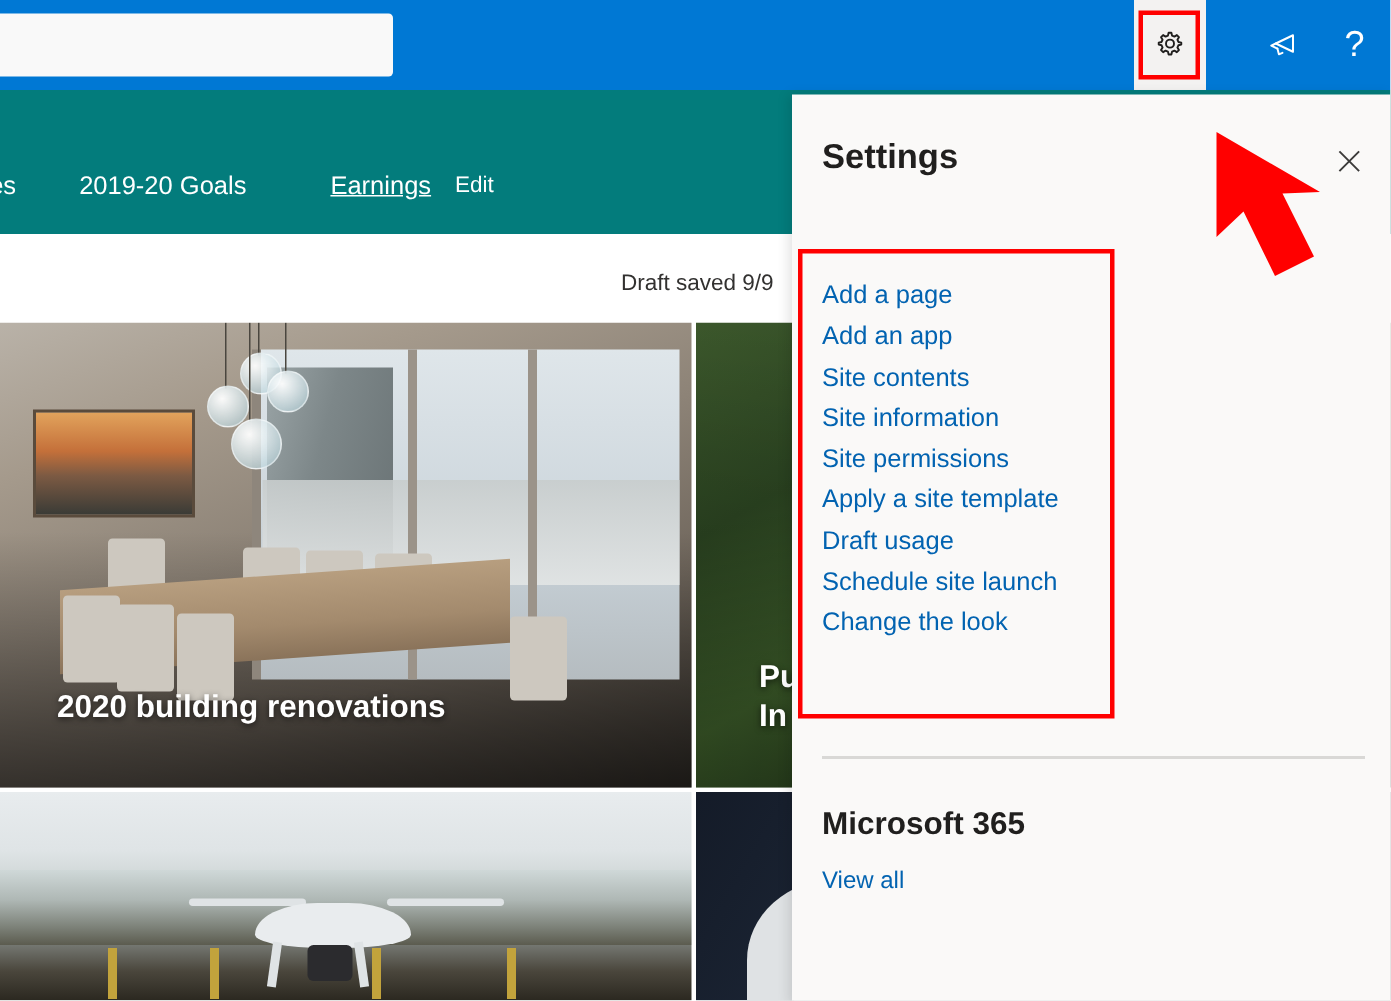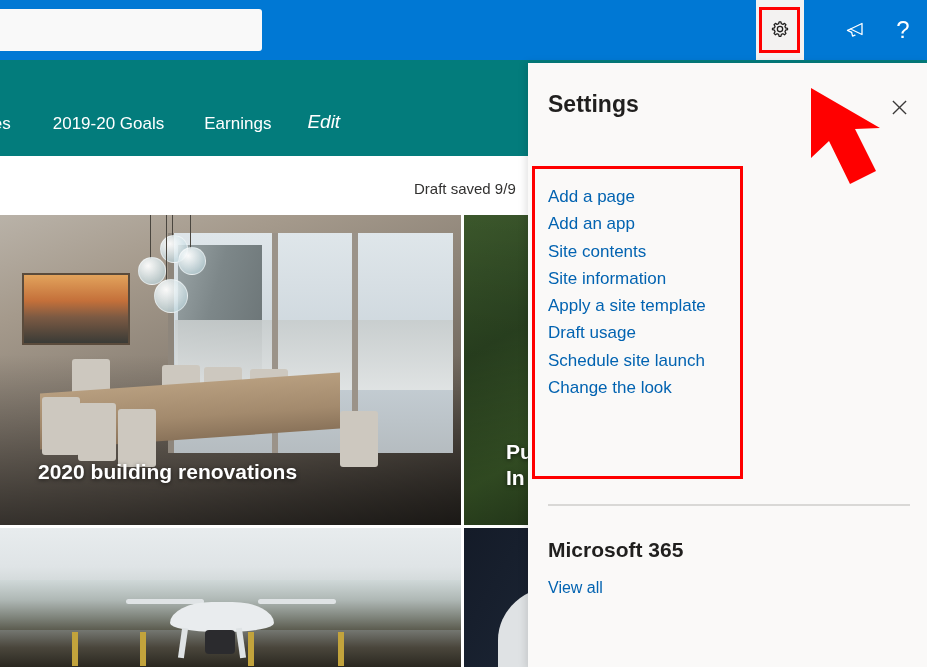--- a/index.html
+++ b/index.html
@@ -120,23 +120,23 @@
     display: flex;
     align-items: baseline;
   }
   .nav-item {
     color: #ffffff;
     font-size: 17px;
     white-space: nowrap;
     cursor: pointer;
   }
   .nav-item.n0 { margin-left: -62px; margin-right: 42px; }
-  .nav-item.n1 { margin-right: 40px; }
-  .nav-item.n2 { margin-right: 36px; }
-  .nav-item.n3 { font-size: 19px; position: relative; top: -1px; font-style: italic; }
+  .nav-item.n1 { margin-right: 56px; }
+  .nav-item.n2 { margin-right: 16px; text-decoration: underline; }
+  .nav-item.n3 { font-size: 15px; position: relative; top: -1px; }
 
   
   .command-strip {
     position: absolute;
     left: 0; top: 156px;
     width: 927px; height: 59px;
     background: #ffffff;
   }
   .draft-saved {
     position: absolute;
@@ -510,20 +510,21 @@
     </svg>
   </div>
 
   <div class="links-box"></div>
 
   <div class="links-list">
     <a class="panel-link" href="#">Add a page</a>
     <a class="panel-link" href="#">Add an app</a>
     <a class="panel-link" href="#">Site contents</a>
     <a class="panel-link" href="#">Site information</a>
+    <a class="panel-link" href="#">Site permissions</a>
     <a class="panel-link" href="#">Apply a site template</a>
     <a class="panel-link" href="#">Draft usage</a>
     <a class="panel-link" href="#">Schedule site launch</a>
     <a class="panel-link" href="#">Change the look</a>
   </div>
 
   <div class="panel-divider"></div>
 
   <div class="section-title">Microsoft 365</div>
 

